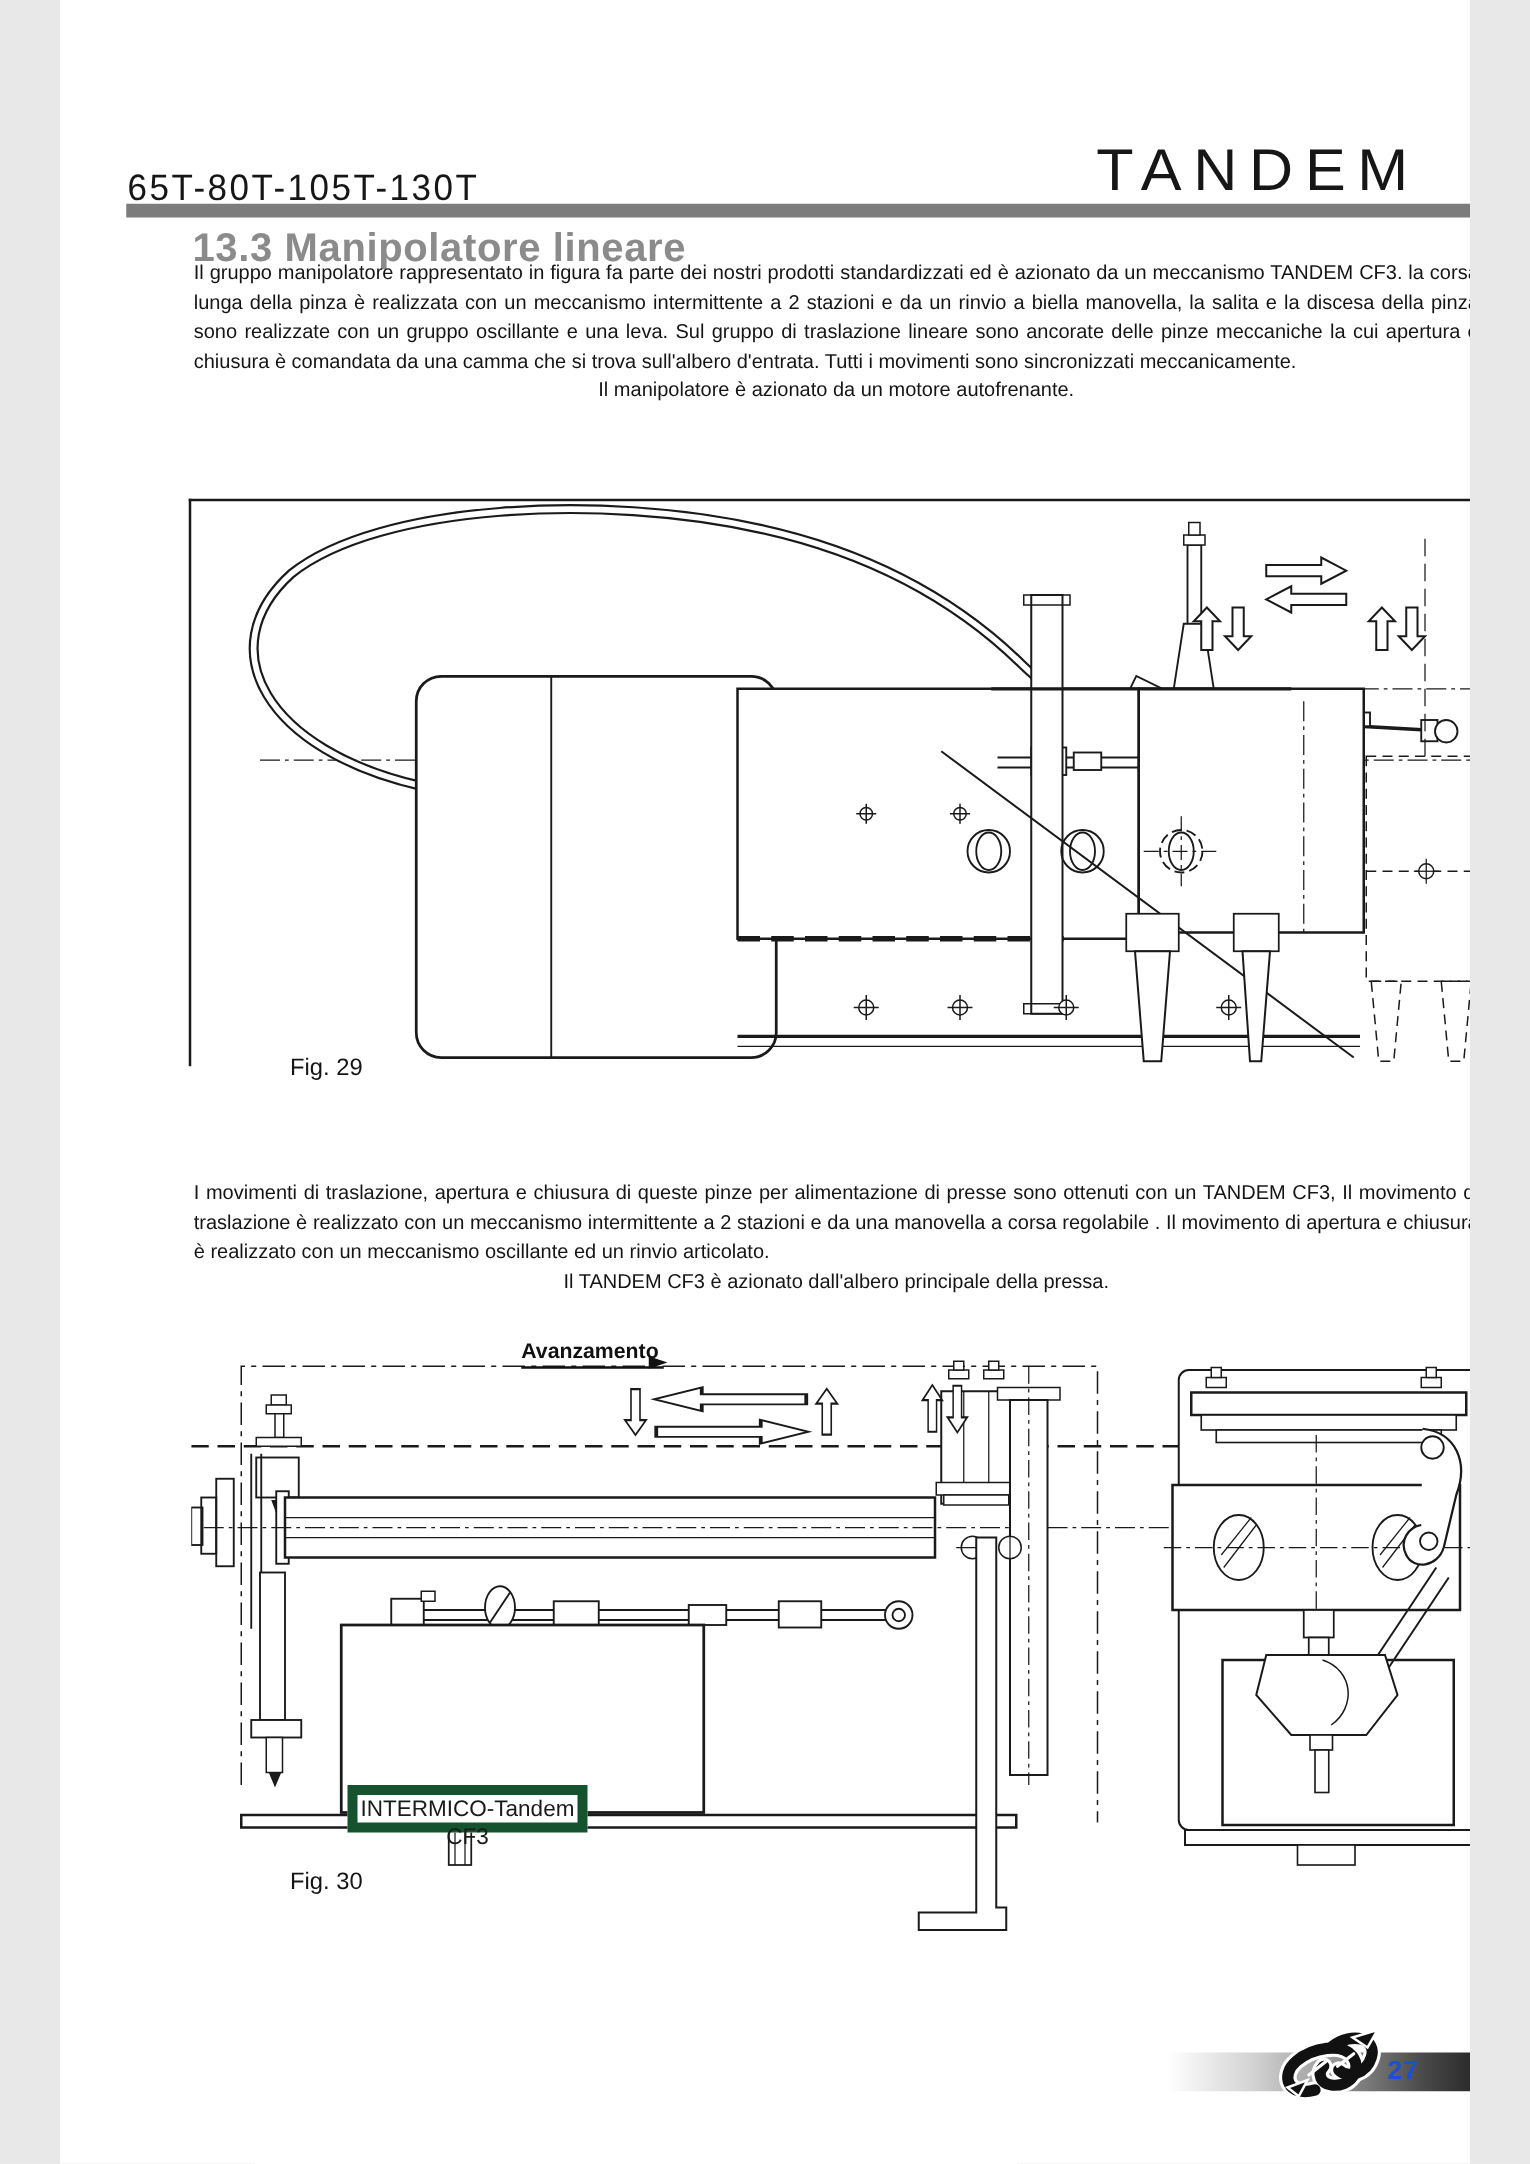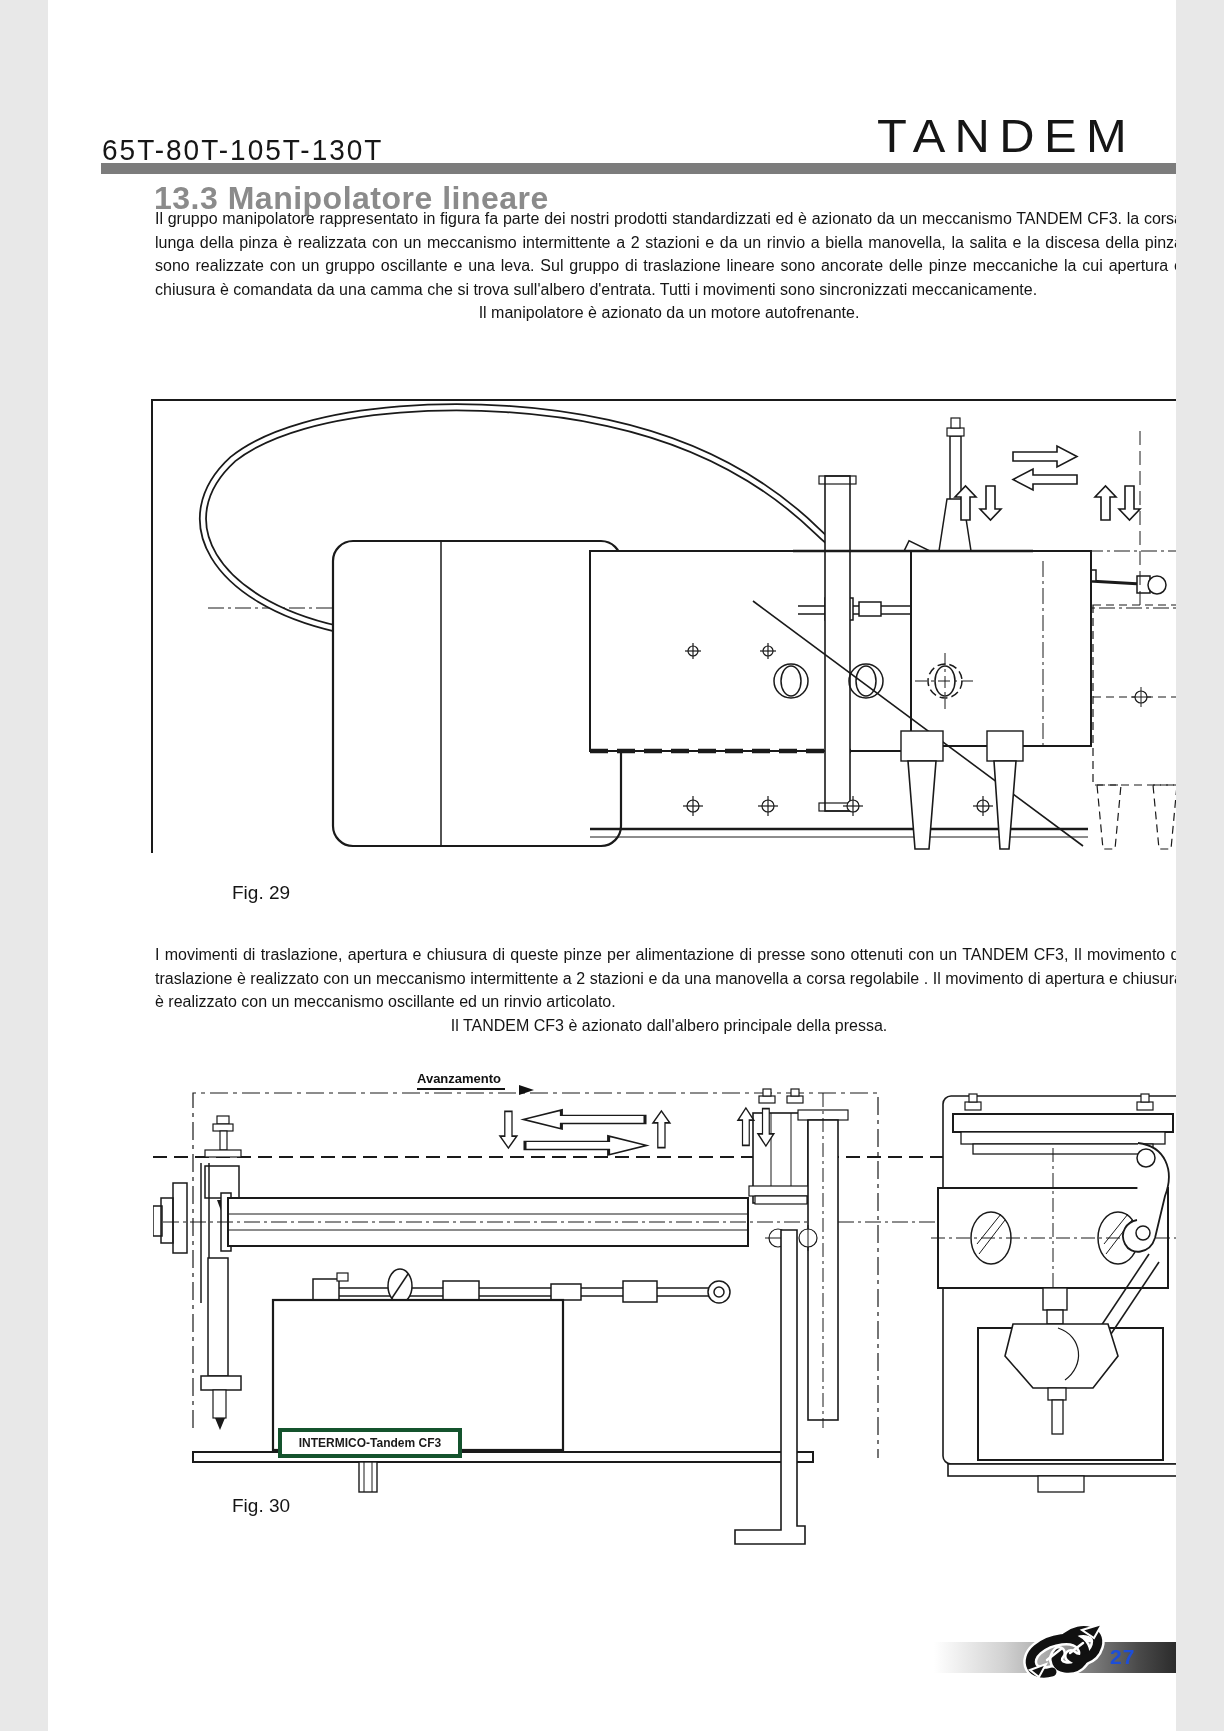--- a/index.html
+++ b/index.html
@@ -27,34 +27,34 @@
   .bodyblock p{margin:0;text-align:justify;}
   .bodyblock p.noj{text-align:center;}
   .b1{top:207px;}
   .b2{top:943px;}
   
   .fig29-frame{
     left:103px;top:399px;width:1052px;height:452px;
     border-left:2px solid #1a1a1a;border-top:2px solid #1a1a1a;border-right:2px solid #1a1a1a;
   }
   .caption{font-size:19px;color:#151515;}
-  .cap29{left:184px;top:882px;}
+  .cap29{left:184px;top:844px;}
   .cap30{left:184px;top:1495px;}
   
   .avanz{
-    left:369px;top:1071px;font-size:13px;font-weight:bold;color:#111;
+    left:369px;top:1071px;font-size:17px;font-weight:bold;color:#111;
     border-bottom:2.5px solid #111;padding:0 4px 2px 0;
   }
   .avanz-arrow{
     left:471px;top:1085px;width:0;height:0;
     border-left:15px solid #111;border-top:5px solid transparent;border-bottom:5px solid transparent;
   }
   .device-label{
-    left:230px;top:1428px;width:176px;height:22px;border:4px solid #14532d;
-    font-size:12px;font-weight:bold;color:#1a1a1a;text-align:center;line-height:22px;
+    left:230px;top:1428px;width:176px;height:22px;border:8px solid #14532d;
+    font-size:18px;font-weight:normal;color:#1a1a1a;text-align:center;line-height:22px;
     background:#fff;
   }
   
   .footer-bar{
     left:886px;top:1642px;width:249px;height:31px;
     background:linear-gradient(90deg,#ffffff 0%,#d2d2d2 28%,#9a9a9a 52%,#4a4a4a 82%,#262626 100%);
   }
   .page-num{left:1062px;top:1645px;font-size:21px;font-weight:bold;color:#1d4ed8;letter-spacing:1px;}
   .logo{left:972px;top:1618px;}
   svg{display:block;}

